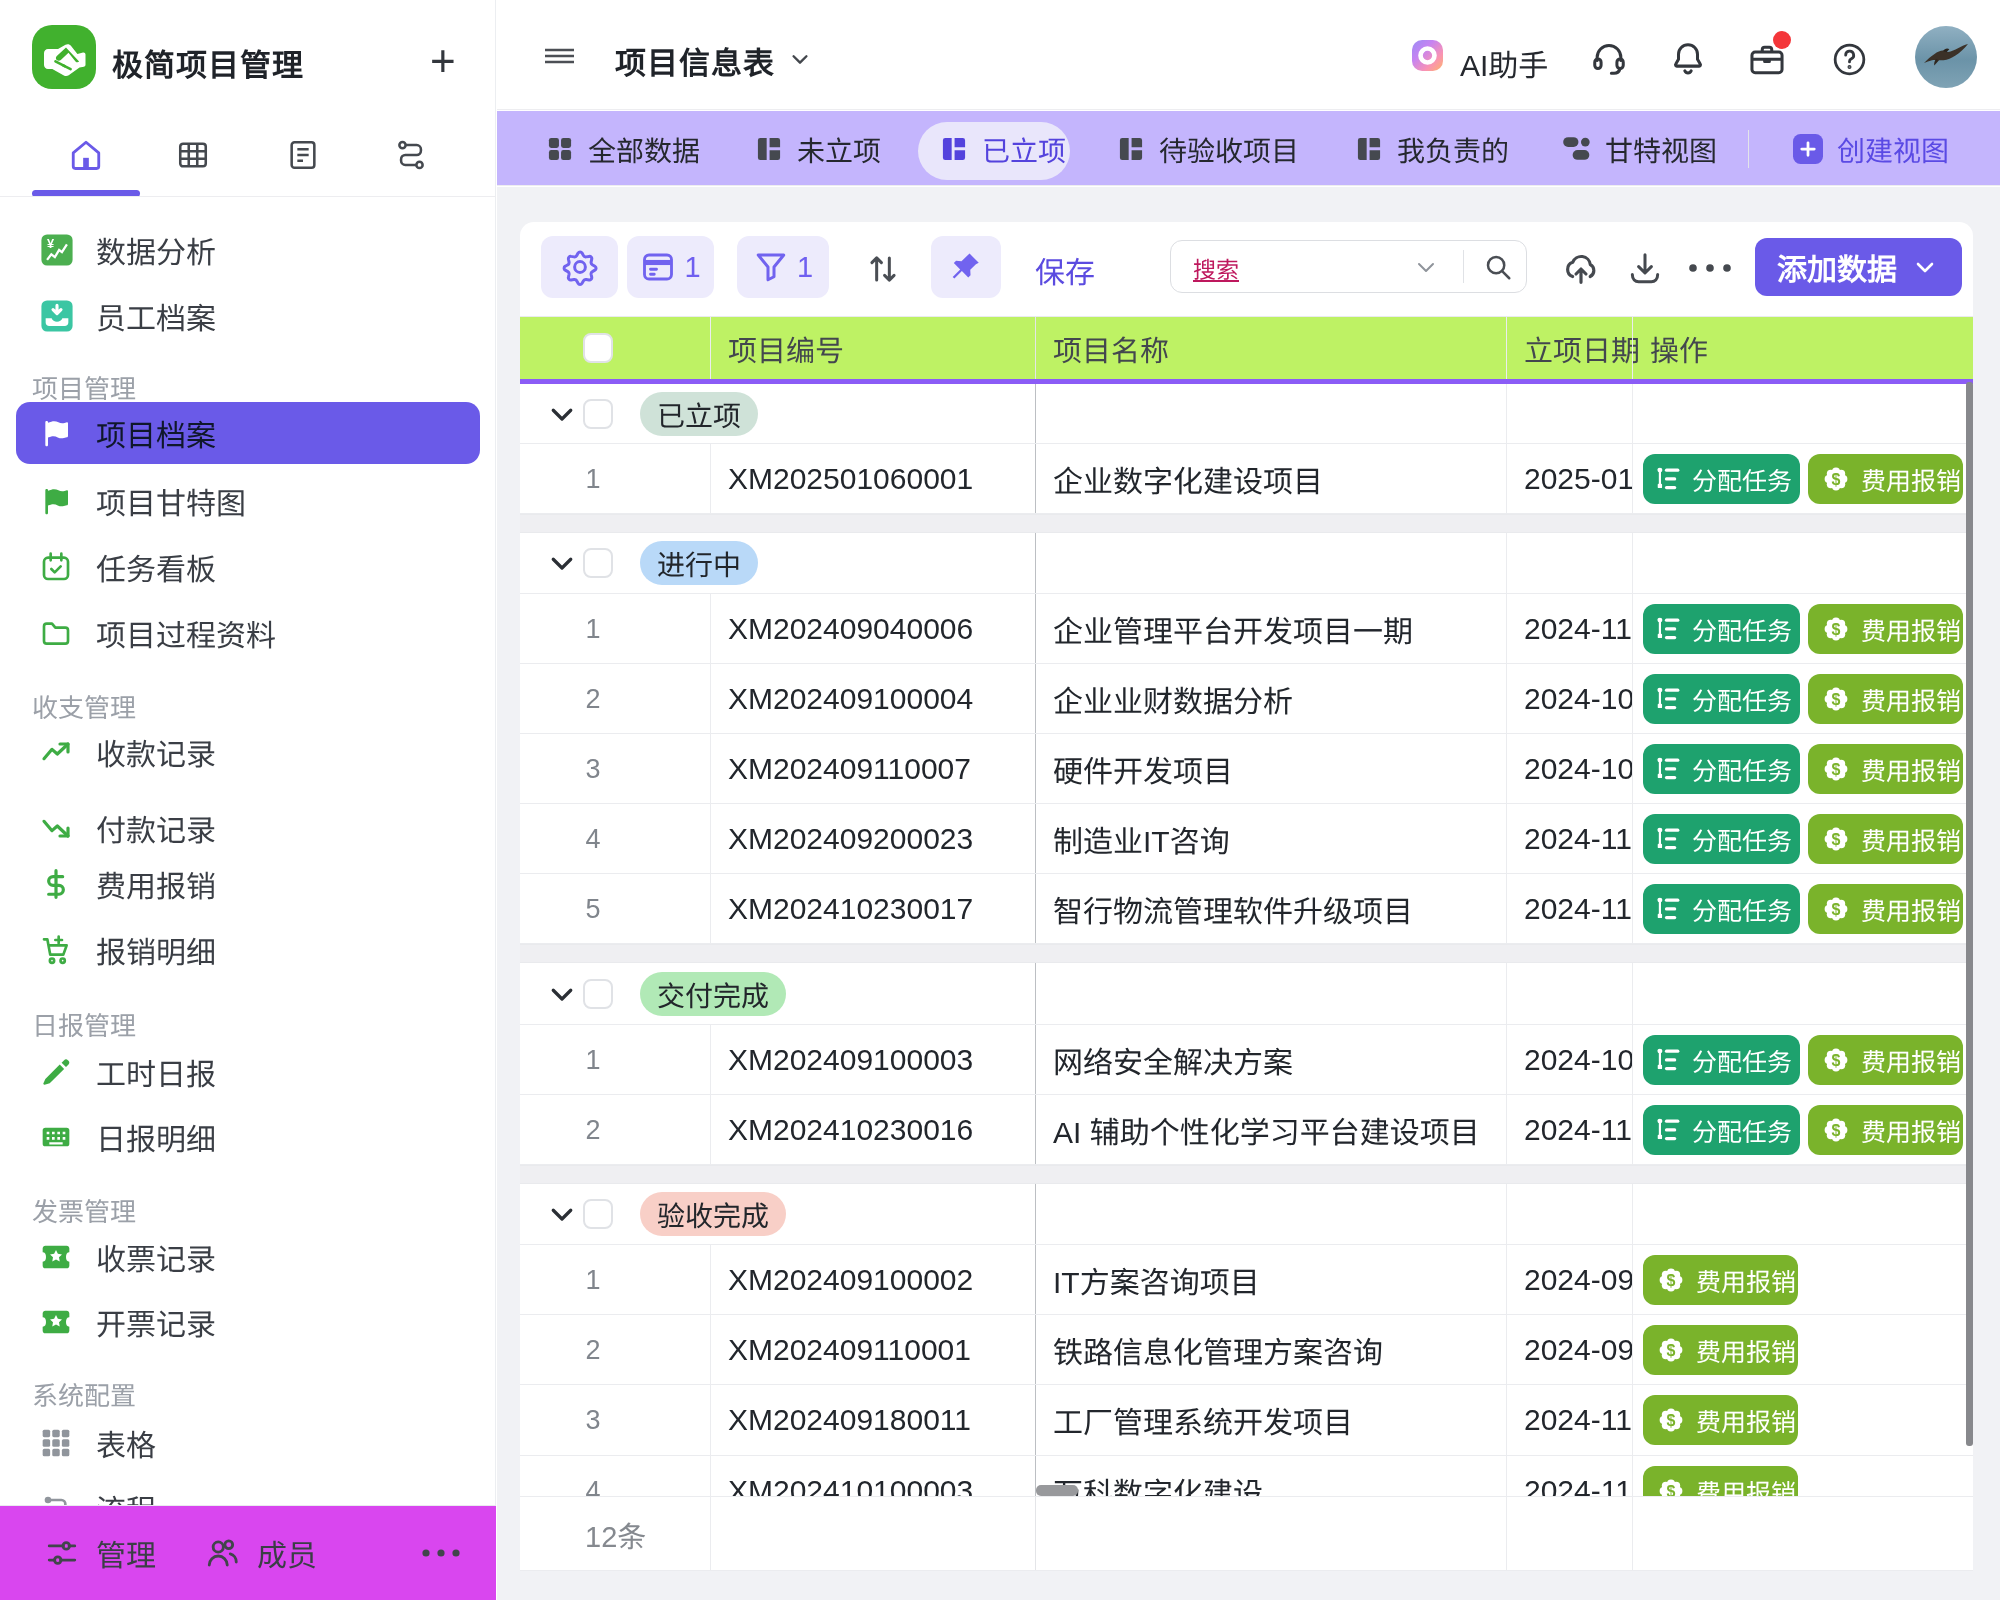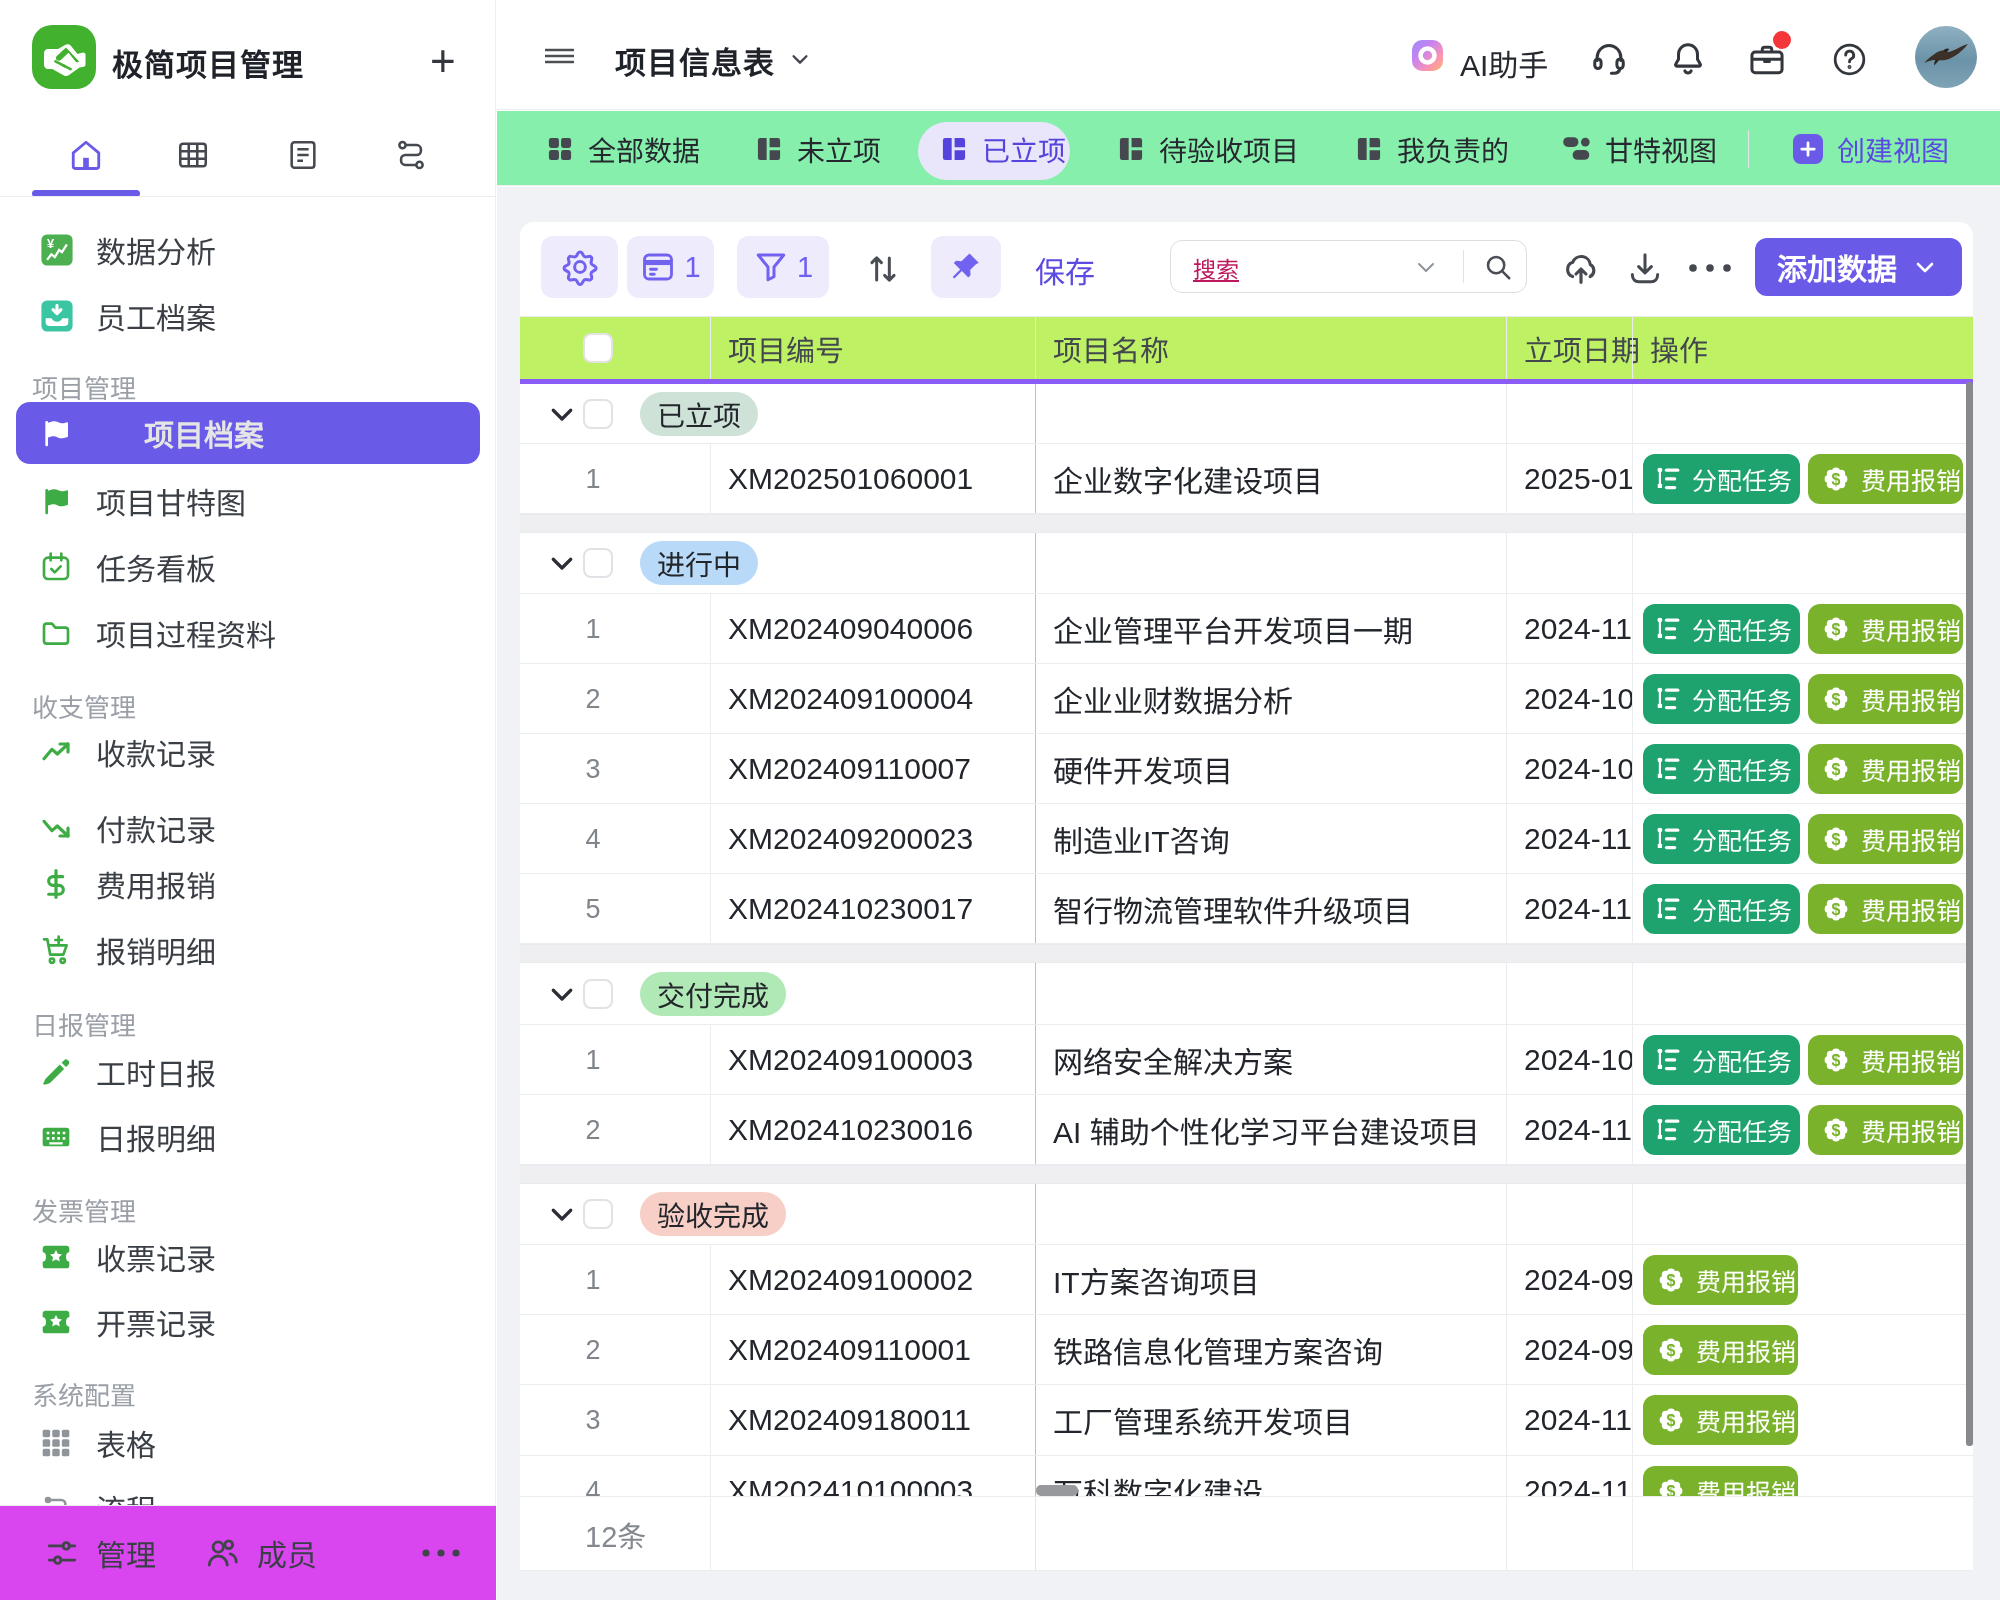--- a/index.html
+++ b/index.html
@@ -14,28 +14,28 @@
 #plus{position:absolute;left:430px;top:36px;font-size:44px;font-weight:300;color:#33373d;}
 .topico{position:absolute;top:138px;}
 #tabline{position:absolute;left:32px;top:190px;width:108px;height:7px;background:#6a5ae8;border-radius:4px;}
 #sidesep{position:absolute;left:0;top:196px;width:496px;height:1px;background:#ededf0;}
 .sec{position:absolute;left:32px;font-size:26px;color:#9ba0a8;margin-top:10px;}
 .mi{position:absolute;left:0;width:496px;height:66px;}
 .mi .ic{position:absolute;left:40px;top:50%;transform:translateY(-50%);}
 .mi .tx{position:absolute;left:96px;top:50%;transform:translateY(-50%);font-size:30px;color:#3a3e45;white-space:nowrap;}
 #active{position:absolute;left:16px;top:402px;width:464px;height:62px;background:#6a5ae8;border-radius:14px;}
 #active .ic{position:absolute;left:24px;top:50%;transform:translateY(-50%);}
-#active .tx{position:absolute;left:80px;top:50%;transform:translateY(-50%);font-size:30px;font-weight:700;color:#e5e5e5;margin-left:48px;}
+#active .tx{position:absolute;left:80px;top:50%;transform:translateY(-50%);font-size:30px;font-weight:400;color:#0f172a;}
 #sfoot{position:absolute;left:0;bottom:0;width:496px;height:95px;background:#d946ef;border-top:1px solid #e9ebee;z-index:5;}
 #sfoot .it{position:absolute;top:50%;transform:translateY(-50%);display:flex;align-items:center;font-size:30px;color:#3a3e45;}
 
 #main{position:absolute;left:497px;top:0;width:1503px;height:1600px;}
 #hdr{position:absolute;left:0;top:0;width:1503px;height:110px;background:#fff;border-bottom:1px solid #ededf0;}
 #title{position:absolute;left:118px;top:38px;font-size:31px;font-weight:700;color:#1f2329;letter-spacing:1px;}
-#tabs{position:absolute;left:0;top:111px;width:1503px;height:75px;background:#86efac;border-bottom:1px solid #ededf0;}
+#tabs{position:absolute;left:0;top:111px;width:1503px;height:75px;background:#c4b5fd;border-bottom:1px solid #ededf0;}
 .vtab{position:absolute;top:0;height:75px;display:flex;align-items:center;font-size:28px;color:#25282e;}
 .vtab svg{margin-right:14px;}
 #vpill{position:absolute;left:421px;top:11px;width:152px;height:58px;background:#e9e6fb;border-radius:29px;}
 #content{position:absolute;left:0;top:187px;width:1503px;height:1413px;background:#f1f2f5;}
 #panel{position:absolute;left:23px;top:35px;width:1453px;height:1349px;background:#fff;border-radius:14px;}
 
 .tbtn{position:absolute;top:14px;height:62px;background:#edebfc;border-radius:12px;display:flex;align-items:center;justify-content:center;color:#6f5ff0;font-size:29px;}
 #save{position:absolute;left:515px;top:26px;font-size:30px;color:#5b4be0;}
 #search{position:absolute;left:650px;top:18px;width:357px;height:53px;border:1px solid #dcdee2;border-radius:12px;}
 #addbtn{position:absolute;left:1235px;top:16px;width:207px;height:58px;background:#6a5ae8;border-radius:12px;display:flex;align-items:center;color:#fff;}

